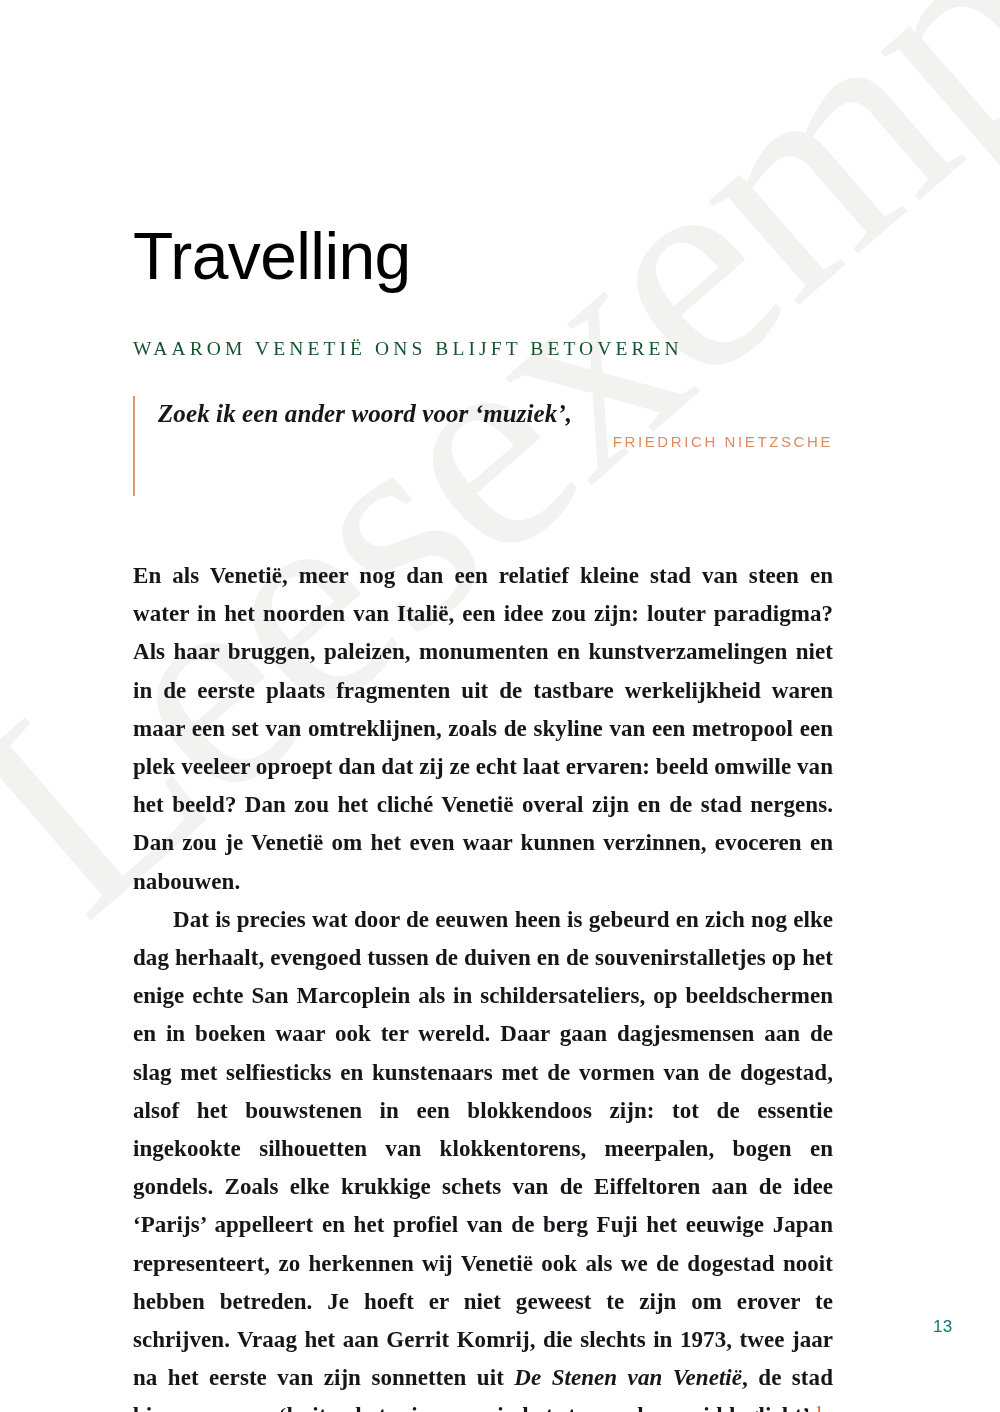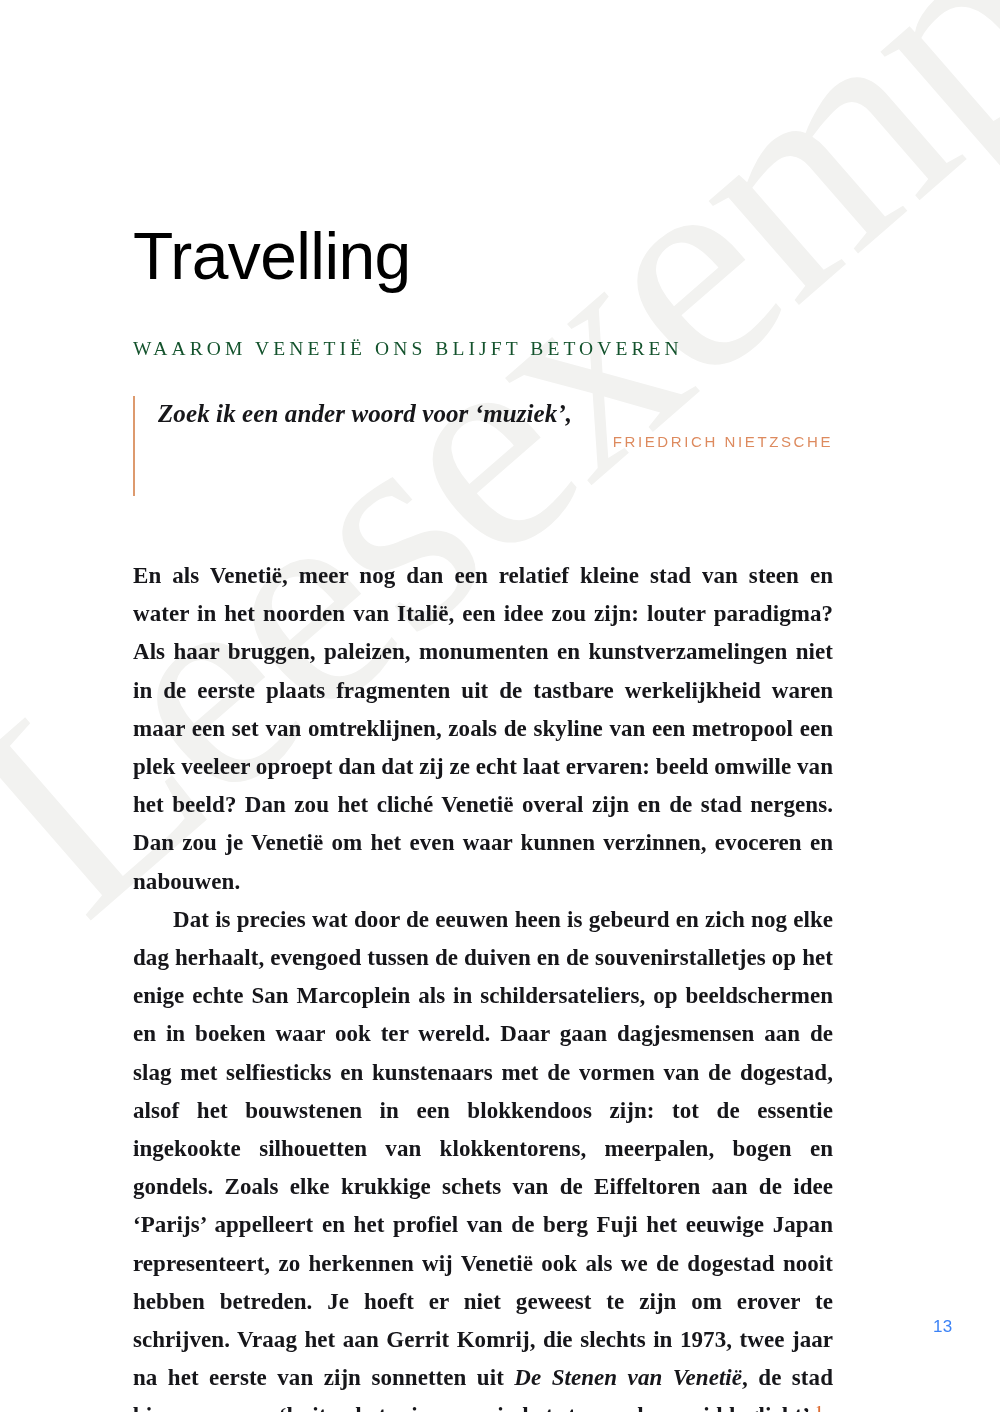--- a/index.html
+++ b/index.html
@@ -139,21 +139,21 @@
   }
 
   
   #folio {
     position: absolute;
     left: 933px;
     top: 1317px;
     font-family: "Liberation Sans", sans-serif;
     font-size: 17px;
     font-weight: 400;
-    color: #3b82f6;
+    color: #0f766e;
     letter-spacing: 0.3px;
   }
 </style>
 </head>
 <body>
 
 <div id="watermark-layer">
   <div id="watermark-text">Leesexemplaar</div>
 </div>
 

